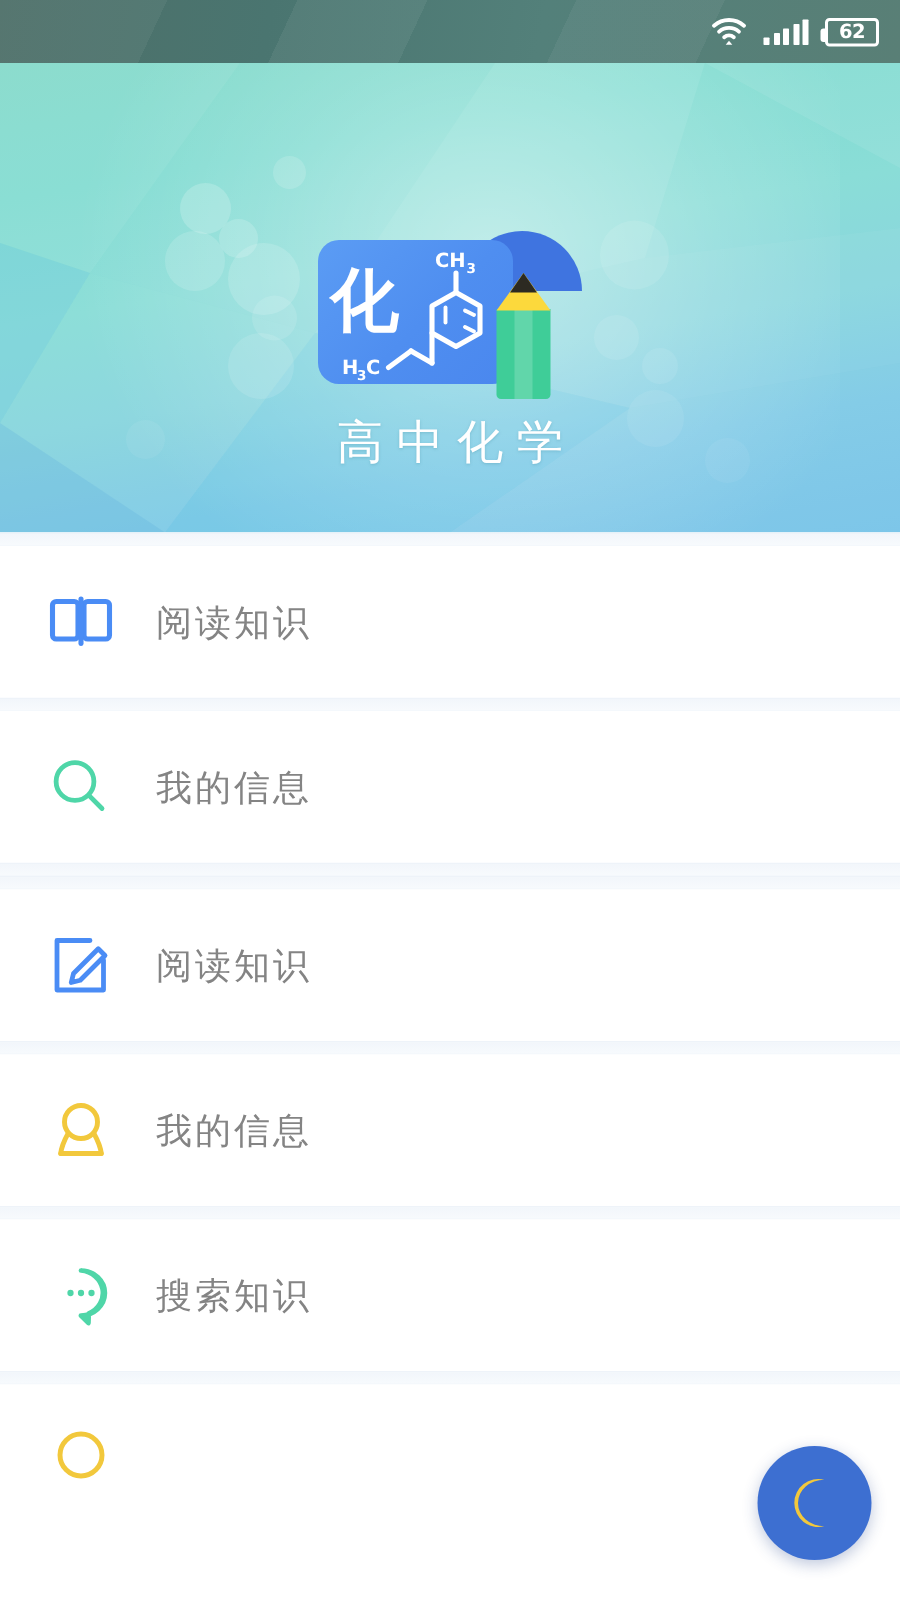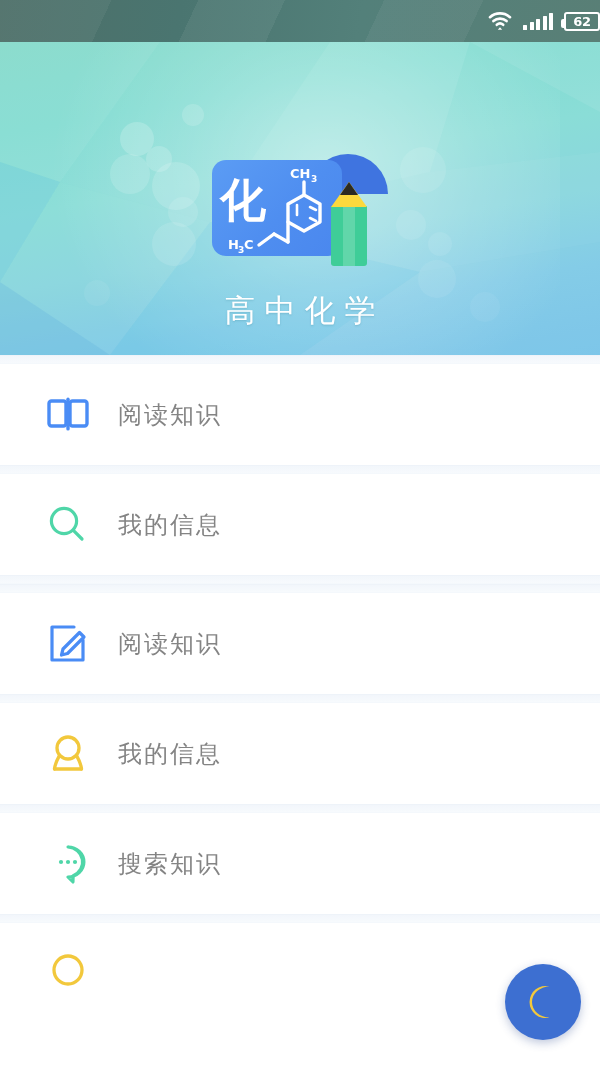--- a/index.html
+++ b/index.html
@@ -15,21 +15,21 @@
     position:relative; width:600px; height:42px;
     background:linear-gradient(100deg,#4d6f68 0%,#4a7570 30%,#53807a 60%,#597f76 100%);
     display:flex; align-items:center; justify-content:flex-end; z-index:10;
   }
   .statusbar:before{
     content:""; position:absolute; inset:0;
     background:
       linear-gradient(115deg,rgba(255,255,255,.05) 0 18%,rgba(255,255,255,0) 18% 32%,rgba(255,255,255,.06) 32% 46%,rgba(255,255,255,0) 46% 62%,rgba(255,255,255,.05) 62% 78%,rgba(255,255,255,0) 78%);
     pointer-events:none;
   }
-  .sb-icons{ display:flex; align-items:center; gap:11px; position:relative; z-index:2;}
+  .sb-icons{ display:flex; align-items:center; gap:11px; padding-right:14px; position:relative; z-index:2;}
   .wifi{ position:relative; width:24px; height:18px; }
   .sig{ display:flex; align-items:flex-end; gap:2.5px; height:17px;}
   .sig i{ display:block; width:4px; background:#fff; border-radius:.5px; }
   .batt{
     position:relative; width:36px; height:19px; border:2px solid #fff; border-radius:3px;
     display:flex; align-items:center; justify-content:center;
   }
   .batt:after{ content:""; position:absolute; left:-5px; top:5px; width:3px; height:9px;
                background:#fff; border-radius:2px 0 0 2px;}
   .batt span{ font-size:13px; font-weight:bold; color:#fff; line-height:1; letter-spacing:-.3px;}
@@ -66,32 +66,32 @@
   .pencil .body:after{ content:""; position:absolute; left:12px; top:0; width:12px; height:60px;
                        background:rgba(255,255,255,.18);}
   .pencil .wood{ position:absolute; left:0; top:16px; width:0; height:0;
                  border-left:18px solid transparent; border-right:18px solid transparent;
                  border-bottom:25px solid #fcd93c;}
   .pencil .lead{ position:absolute; left:9px; top:16px; width:0; height:0;
                  border-left:9px solid transparent; border-right:9px solid transparent;
                  border-bottom:13px solid #2c2a22;}
   .logo-svg{ position:absolute; left:0; top:6px; }
   .app-title{
-    margin-top:34px; font-size:31px; color:#ffffff; letter-spacing:9px;
+    margin-top:18px; font-size:31px; color:#ffffff; letter-spacing:9px;
     text-indent:9px; font-weight:normal; text-shadow:0 1px 2px rgba(70,140,160,.35);
   }
 
   
   .menu{ position:relative; width:600px; background:#fff; }
   .sep{ height:9px; width:100%;
         background:linear-gradient(#f2f6fb,#f7fafd);
         border-top:1px solid #eef3f9; border-bottom:1px solid #f4f8fc;}
   .row{
     position:relative; display:flex; align-items:center;
-    height:101px; width:100%; background:#fff; padding-left:40px; cursor:pointer;
+    height:101px; width:100%; background:#fff; padding-left:26px; cursor:pointer;
   }
   .row .ico{ width:56px; height:56px; display:flex; align-items:center; justify-content:center; flex:0 0 56px;}
   .row .lbl{ margin-left:22px; font-size:24px; color:#848484; letter-spacing:2px; }
 
   
   .fab{
     position:absolute; right:19px; bottom:27px; width:76px; height:76px;
     border-radius:50%; background:#3d6fd1; box-shadow:0 3px 10px rgba(40,70,140,.30);
     display:flex; align-items:center; justify-content:center; cursor:pointer; z-index:20;
   }

